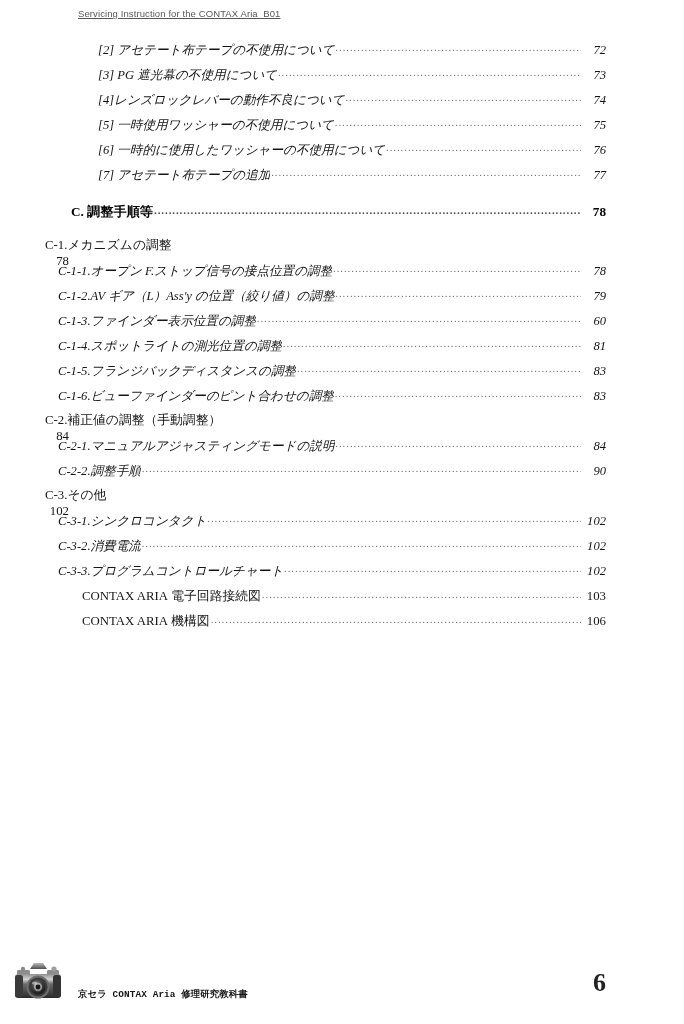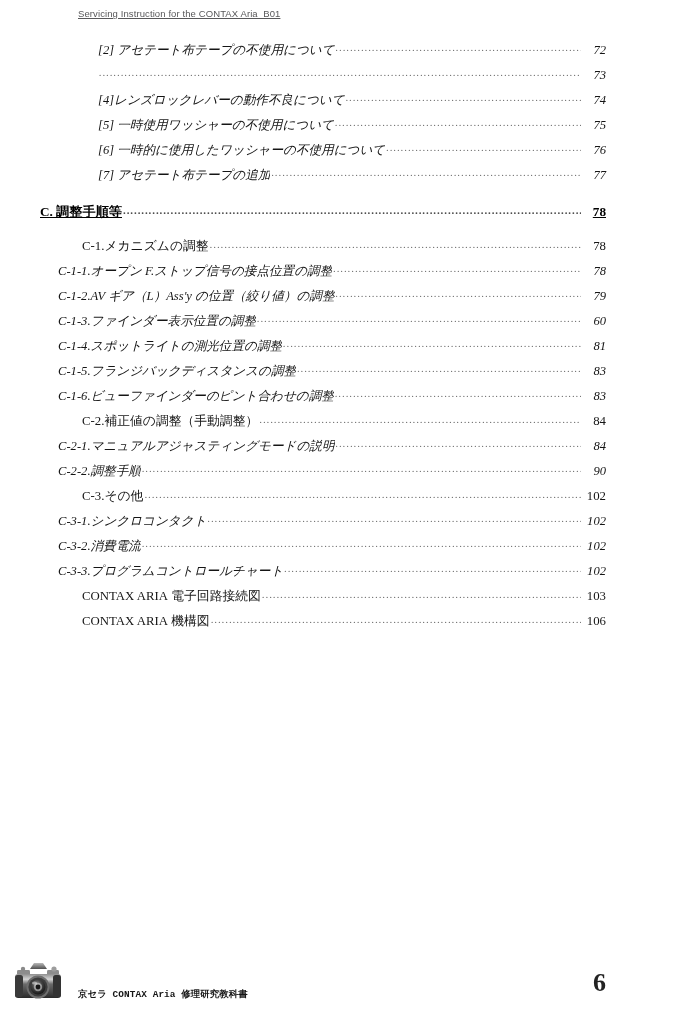--- a/index.html
+++ b/index.html
@@ -82,34 +82,34 @@
 
   .toc-entry .pageno {
     flex: 0 0 auto;
     text-align: right;
     min-width: 22px;
     padding-left: 2px;
   }
 
   
   .lvl1 {
-    padding-left: 40px;
+    padding-left: 71px;
     font-weight: bold;
     font-size: 13.2px;
     color: #000;
     height: 28px;
-    text-decoration: underline;
   }
   .lvl1 .pageno { font-weight: bold; }
   .lvl1 .leader::before { color: #4a4a4a; }
 
   
   .lvl2 {
-    padding-left: 82px;
+    padding-left: 44px;
     font-size: 12.8px;
+    flex-direction: column;
   }
 
   
   .lvl3 {
     padding-left: 58px;
     font-style: italic;
     font-size: 12.6px;
   }
   .lvl3 .pageno { font-style: italic; }
 
@@ -179,20 +179,21 @@
 
   <div class="running-header">Servicing Instruction for the CONTAX Aria  B01</div>
 
   <div class="toc" id="toc-root">
       <div class="toc-entry lvlb">
         <span class="label">[2] アセテート布テープの不使用について</span>
         <span class="leader"></span>
         <span class="pageno">72</span>
       </div>
       <div class="toc-entry lvlb">
+        <span class="label">[3] PG 遮光幕の不使用について</span>
         <span class="leader"></span>
         <span class="pageno">73</span>
       </div>
       <div class="toc-entry lvlb">
         <span class="label">[4]レンズロックレバーの動作不良について</span>
         <span class="leader"></span>
         <span class="pageno">74</span>
       </div>
       <div class="toc-entry lvlb">
         <span class="label">[5] 一時使用ワッシャーの不使用について</span>

